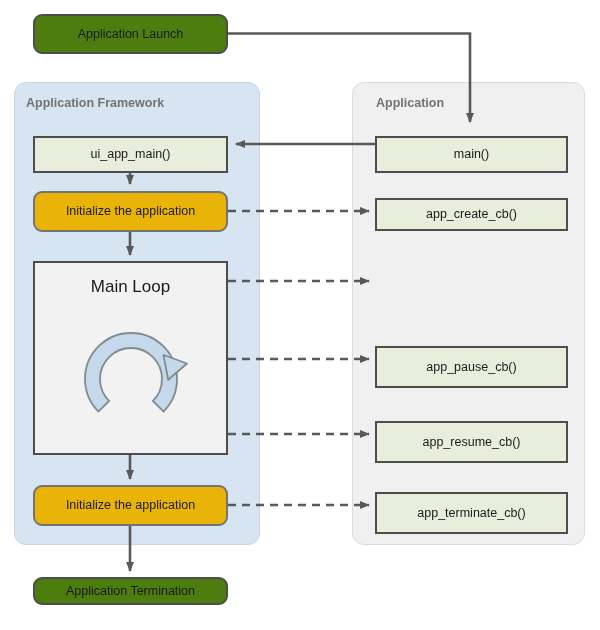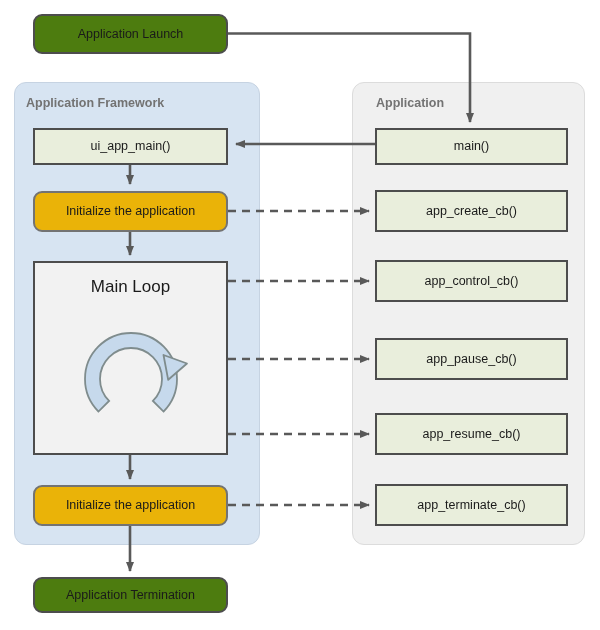--- a/index.html
+++ b/index.html
@@ -42,20 +42,21 @@
   .proc {
     background: #eab308;
     border: 2px solid #737373;
     border-radius: 9px;
   }
   
   .fn {
     background: #e9eedc;
     border: 2px solid #4d4d4d;
     border-radius: 0;
+    margin-top: 8px;
   }
   
   .loopbox {
     background: #f2f2f2;
     border: 2px solid #4d4d4d;
     border-radius: 0;
     display: block;
   }
   .loop-title {
     position: absolute;
@@ -171,27 +172,26 @@
                  A31,31 0 1 1 64,33
                  Z" fill="#c6d9ec" stroke="#7f8c8d" stroke-width="1.8" transform="rotate(135 64 64)"></path>
 
         <path d="M96.5,40.0 L120.0,48.5 L101.2,64.8 Z" fill="#c6d9ec" stroke="#7f8c8d" stroke-width="1.8" stroke-linejoin="round"></path>
       </svg>
     </div>
   </div>
 
   <div class="node proc" style="left:33px; top:485px; width:195px; height:41px;">Initialize the application</div>
 
-  <div class="node term" style="left:33px; top:577px; width:195px; height:36px;">Application Termination</div>
+  <div class="node term" style="left:33px; top:577px; width:195px; height:28px;">Application Termination</div>
 
   <div class="node fn" style="left:375px; top:128px; width:193px; height:37px;">main()</div>
 
-  <div class="node fn" style="left:375px; top:190px; width:193px; height:42px;">app_create_cb()</div>
+  <div class="node fn" style="left:375px; top:190px; width:193px; height:33px;">app_create_cb()</div>
 
-  <div class="node fn" style="left:375px; top:260px; width:193px; height:42px;">app_control_cb()</div>
 
   <div class="node fn" style="left:375px; top:338px; width:193px; height:42px;">app_pause_cb()</div>
 
   <div class="node fn" style="left:375px; top:413px; width:193px; height:42px;">app_resume_cb()</div>
 
   <div class="node fn" style="left:375px; top:484px; width:193px; height:42px;">app_terminate_cb()</div>
 
 </div>
 
 </body></html>

